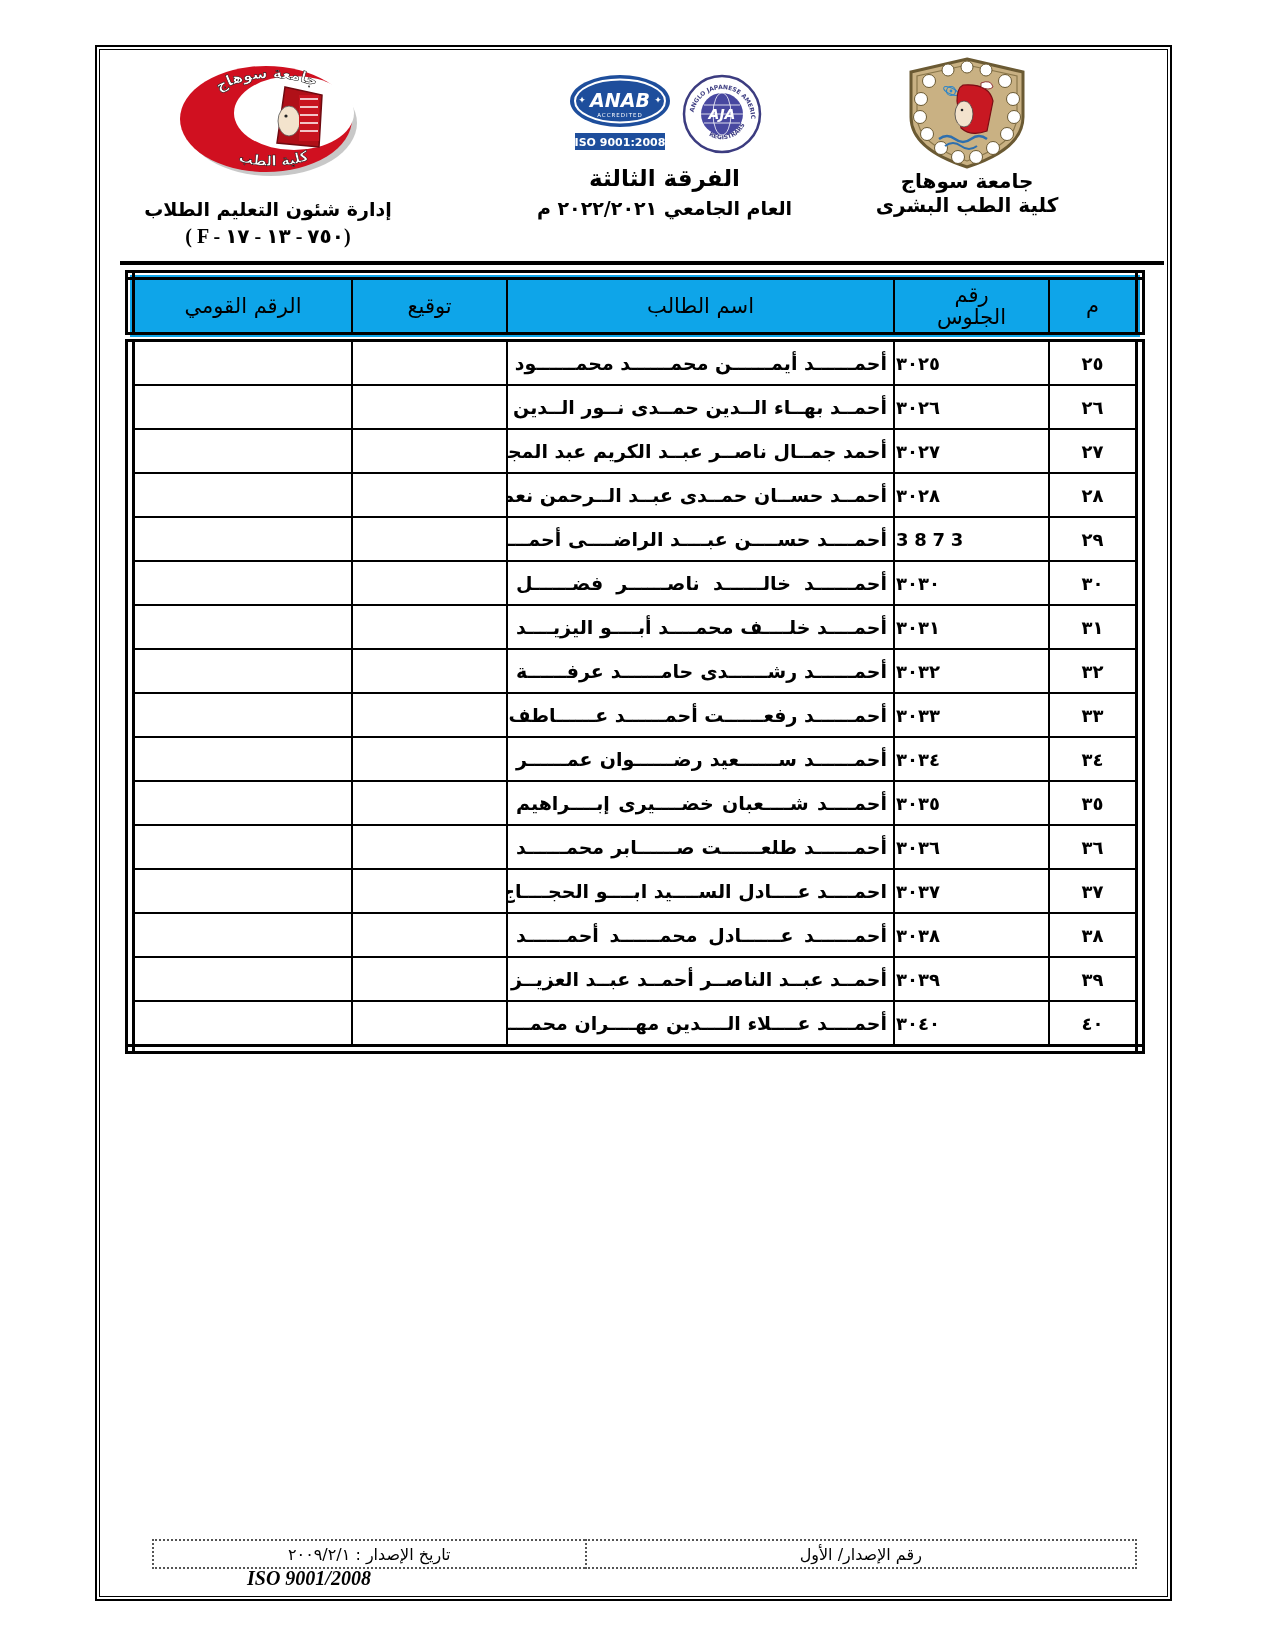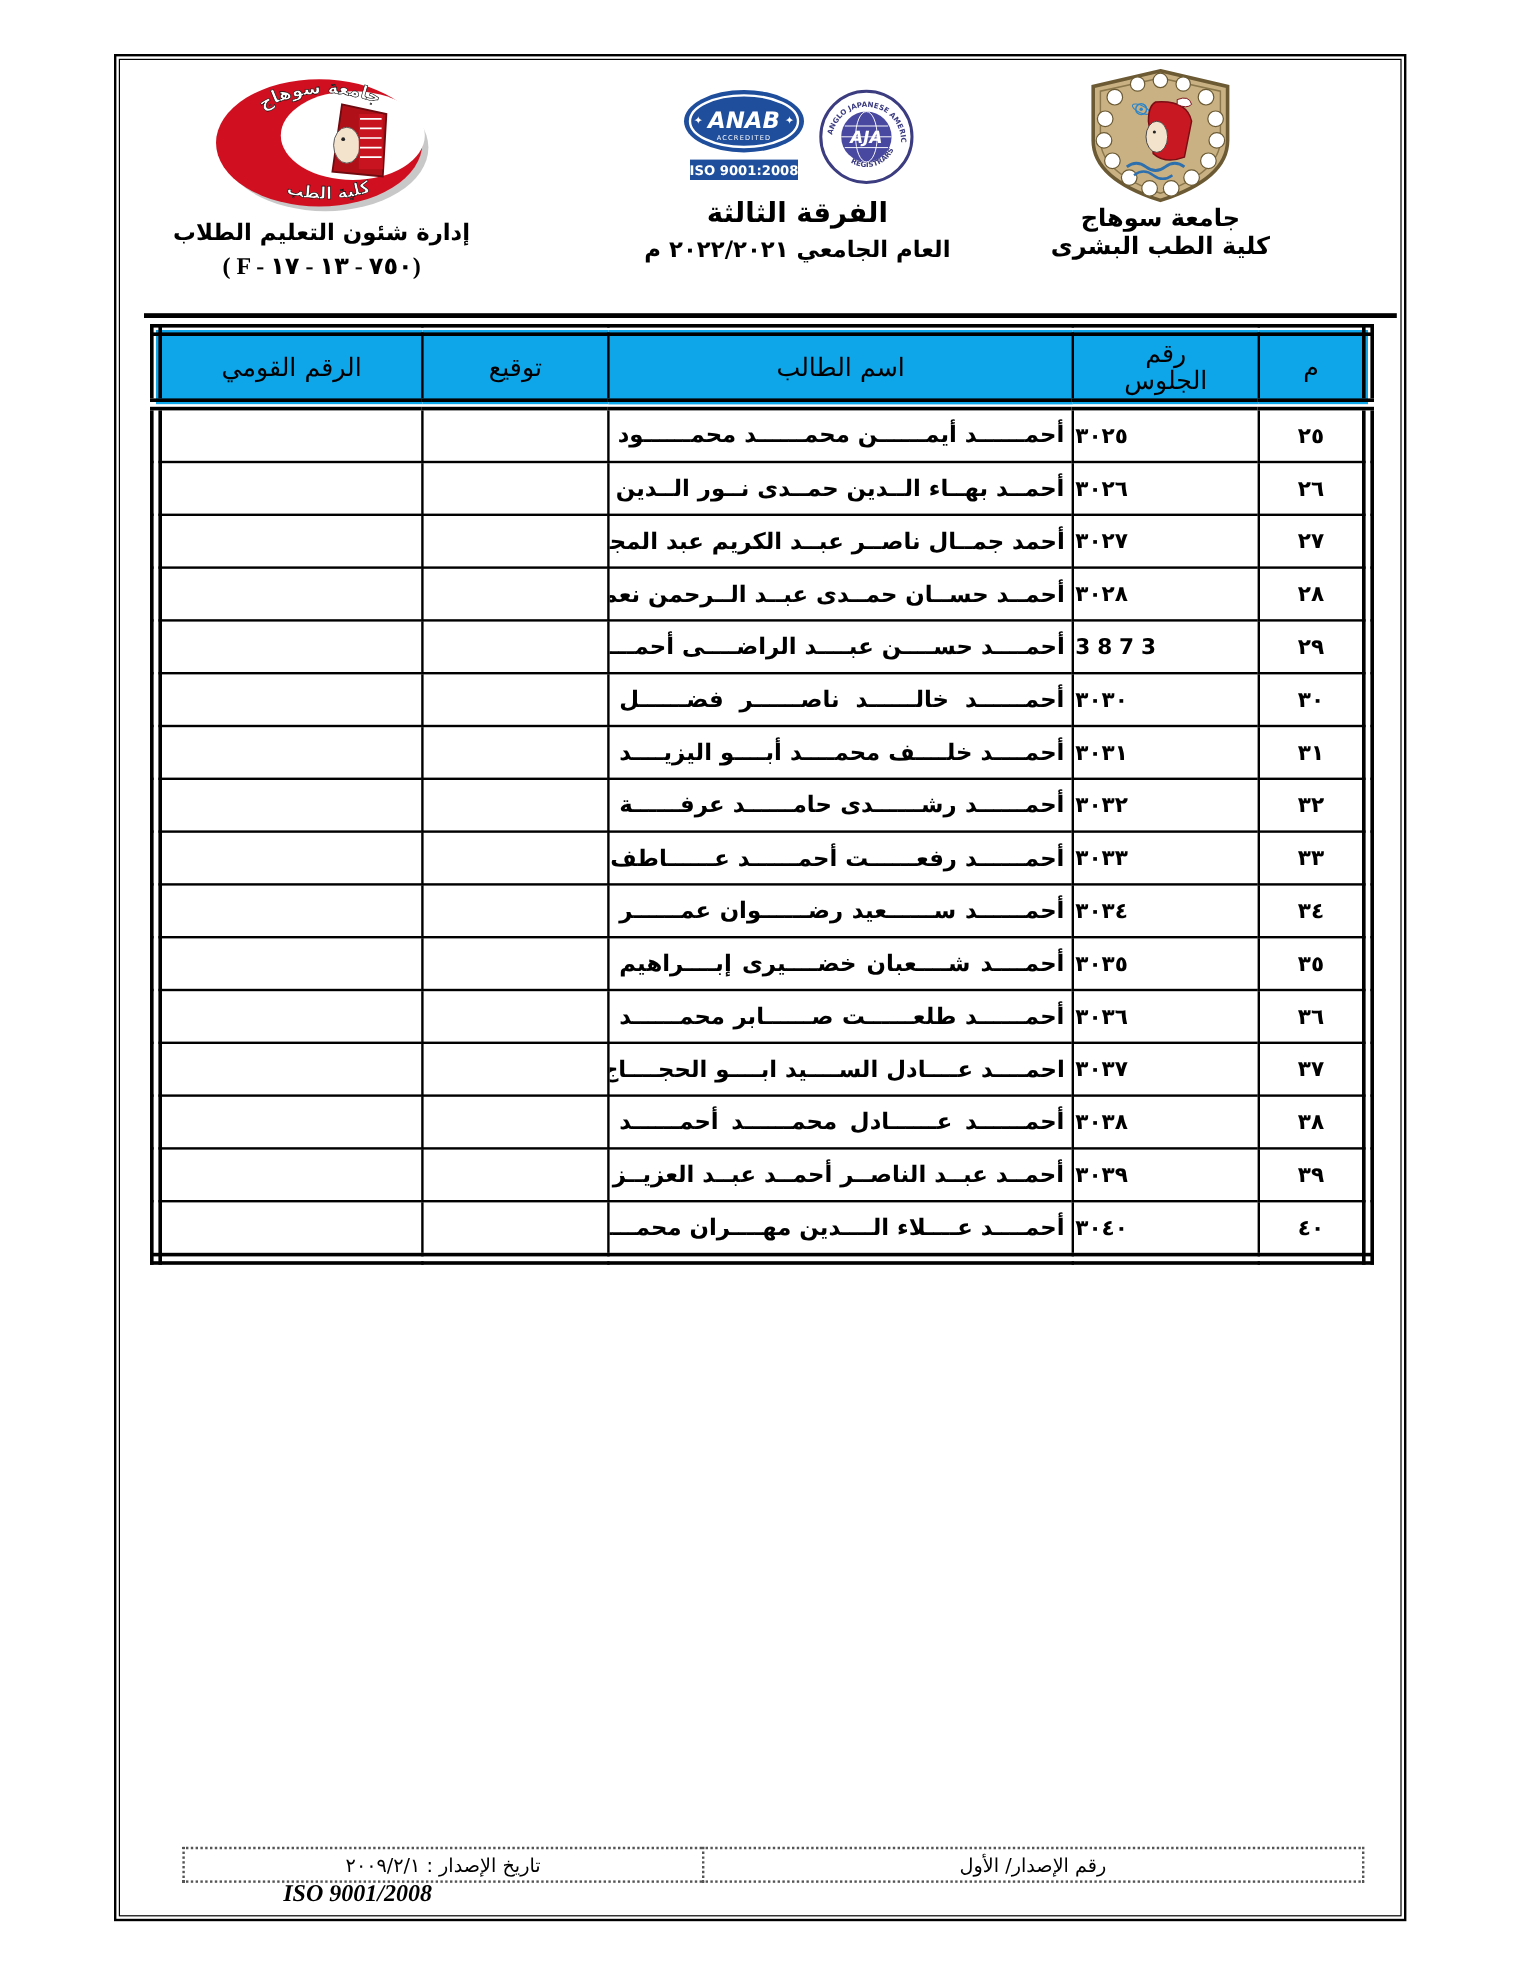--- a/index.html
+++ b/index.html
@@ -4,21 +4,21 @@
 <style>
   html,body{margin:0;padding:0;background:#fff;width:1275px;height:1650px;
     font-family:"DejaVu Sans",sans-serif;color:#000;}
   .canvas{position:relative;width:1275px;height:1650px;background:#fff;overflow:hidden;}
   .page{position:absolute;left:95px;top:45px;width:1073px;height:1552px;border:2px solid #000;}
   .page::before{content:"";position:absolute;inset:2px;border:1px solid #000;pointer-events:none;}
 
   
   .hdr-left{position:absolute;top:14px;left:35px;width:272px;text-align:center;}
   .hdr-left svg{display:block;margin:0 auto;}
-  .dept-line{font-weight:bold;font-size:19px;margin-top:4px;}
+  .dept-line{font-weight:bold;font-size:19px;margin-top:19px;}
   .code-line{font-size:20px;margin-top:4px;direction:ltr;font-family:"Liberation Serif","DejaVu Sans",serif;font-weight:bold;}
   .hdr-center{position:absolute;top:26px;left:395px;width:345px;text-align:center;}
   .logo-row{display:flex;justify-content:center;align-items:center;gap:10px;}
   .grade-line{font-weight:bold;font-size:23px;margin-top:10px;direction:rtl;}
   .year-line{font-weight:bold;font-size:19px;margin-top:6px;direction:rtl;}
   .hdr-right{position:absolute;top:10px;right:88px;width:230px;text-align:center;}
   .hdr-right svg{display:block;margin:0 auto;}
   .uni-line,.fac-line{font-weight:bold;font-size:20px;line-height:1.2;direction:rtl;}
 
   .top-rule{position:absolute;top:214px;left:23px;width:1044px;border-top:4px solid #000;}
@@ -32,21 +32,21 @@
   .th-seat{white-space:pre-line;line-height:1.05;margin-left:12px;}
   td.cell-index{font-size:18px;font-weight:bold;text-align:center;letter-spacing:.30em;}
   td.cell-seat{font-size:18px;font-weight:bold;text-align:left;letter-spacing:.32em;}
   td.cell-name{font-size:19px;font-weight:bold;text-align:justify;text-align-last:justify;
     padding:0 6px 0 8px;overflow:hidden;white-space:nowrap;}
   td.cell-sig,td.cell-nid{background:#fff;}
 
   
   .foot-tbl{position:absolute;left:55px;top:1492px;width:985px;border-collapse:collapse;direction:rtl;}
   .foot-tbl td{border:2px dotted #555;font-size:16px;text-align:center;height:24px;padding:1px 8px;}
-  .iso-line{position:absolute;left:139px;top:1520px;font-family:"Liberation Serif","DejaVu Serif",serif;
+  .iso-line{position:absolute;left:150px;top:1520px;font-family:"Liberation Serif","DejaVu Serif",serif;
     font-weight:bold;font-style:italic;font-size:20px;direction:ltr;}
 </style>
 </head>
 <body>
 
 <div class="canvas">
   <div class="page">
 
     <div class="hdr-left">
       <svg width="190" height="118" viewBox="0 0 190 118">

